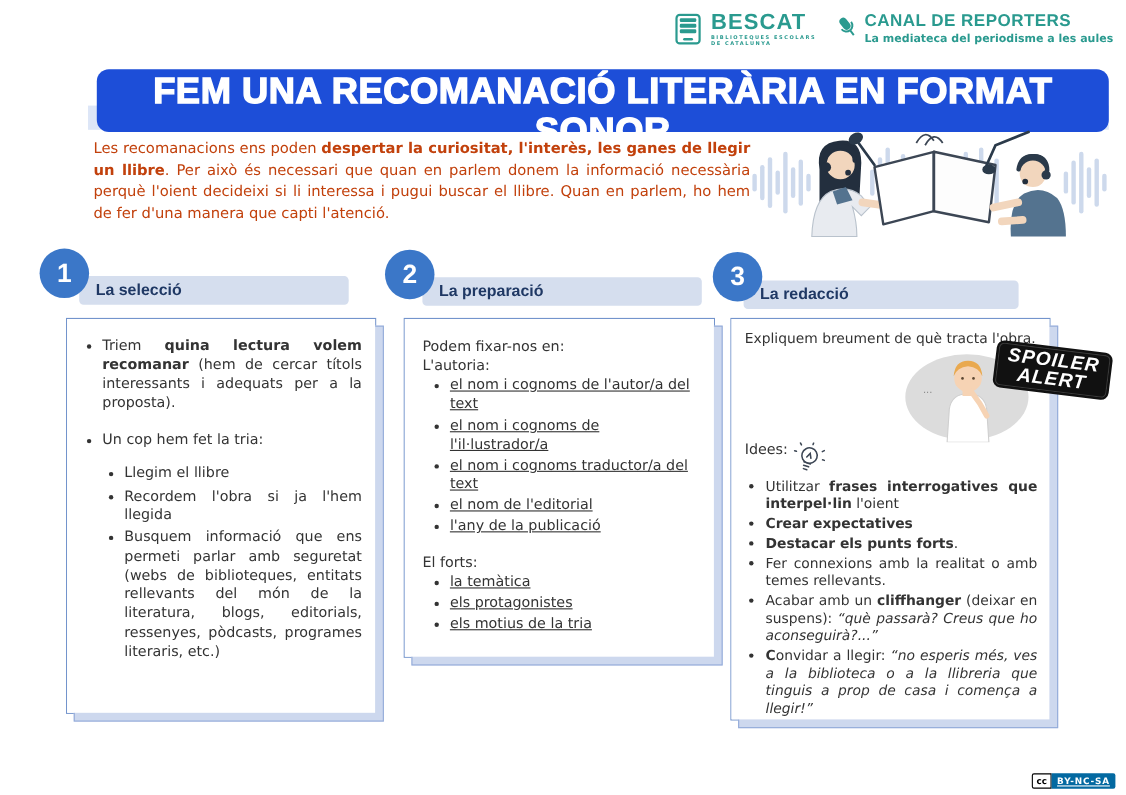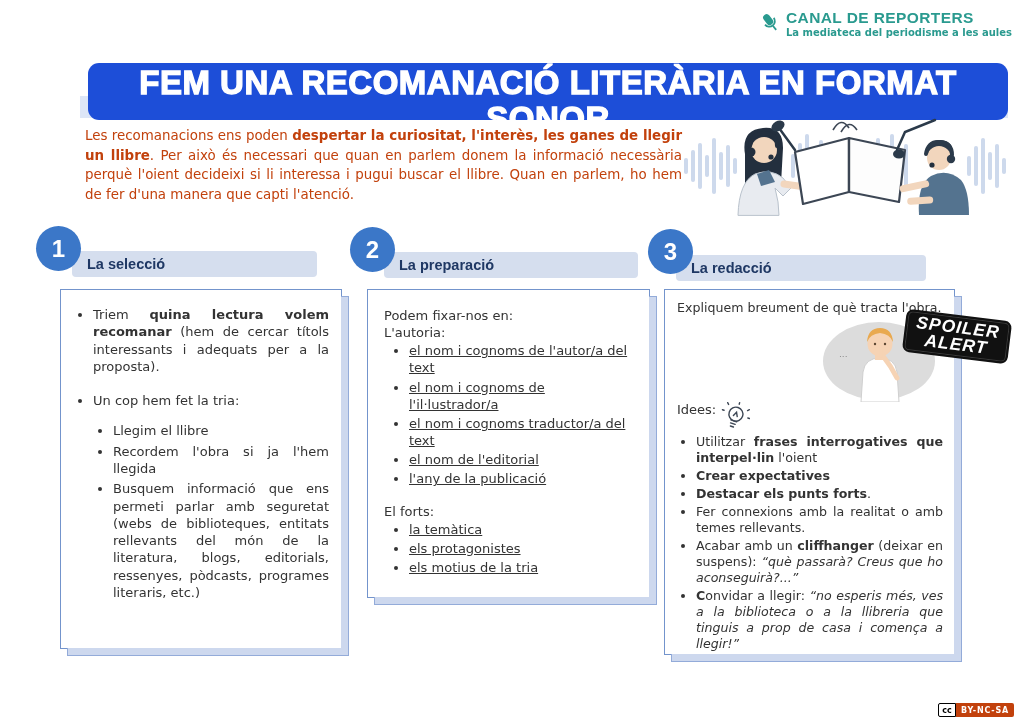--- a/index.html
+++ b/index.html
@@ -70,29 +70,43 @@
 
   .stamp { position:absolute; left:906px; top:317px; z-index:6; transform:rotate(7deg);
     background:#111; color:#fff; border-radius:5px; padding:2px 9px 4px; text-align:center;
     font-family:"Liberation Sans", sans-serif; font-weight:700; font-style:italic;
     font-size:17.5px; line-height:.95; letter-spacing:1px; box-shadow:0 0 0 2px #111, inset 0 0 0 1px #3a3a3a; }
 
   
   .license { position:absolute; right:10px; bottom:6px; display:flex; align-items:center; height:14px; z-index:4; }
   .cc-sym { display:flex; align-items:center; justify-content:center; width:18px; height:14px;
     border:1.5px solid #000; background:#fff; font-size:8px; font-weight:700; color:#000; border-radius:2px 0 0 2px; }
-  .cc-label { background:#c2410c; color:#fff; font-size:8px; font-weight:700; letter-spacing:.8px;
-    height:14px; display:flex; align-items:center; padding:0 5px; border-radius:0 2px 2px 0; }
+  .cc-label { background:#0369a1; color:#fff; font-size:8px; font-weight:700; letter-spacing:.8px;
+    height:14px; display:flex; align-items:center; padding:0 5px; border-radius:0 2px 2px 0;text-decoration:underline; }
 </style>
 </head>
 <body>
 
 <div class="page">
 
   <header class="logos">
+    <div class="logo">
+      <svg width="27" height="30" viewBox="0 0 27 30">
+        <rect x="2" y="1.5" width="21" height="26" rx="3" fill="none" stroke="#2a9a8f" stroke-width="2"></rect>
+        <rect x="5" y="4.5" width="15" height="3.6" rx="1.2" fill="#2a9a8f"></rect>
+        <rect x="5" y="9.6" width="15" height="3.6" rx="1.2" fill="#2a9a8f"></rect>
+        <rect x="5" y="14.7" width="15" height="3.6" rx="1.2" fill="#2a9a8f"></rect>
+        <rect x="8" y="22.5" width="9" height="2.4" rx="1.2" fill="#2a9a8f"></rect>
+      </svg>
+      <div>
+        <div class="bescat-name">BESCAT</div>
+        <div class="bescat-sub">BIBLIOTEQUES ESCOLARS</div>
+        <div class="bescat-sub">DE CATALUNYA</div>
+      </div>
+    </div>
     <div class="logo">
       <svg width="20" height="24" viewBox="0 0 20 24">
         <g transform="rotate(-38 10 10)">
           <rect x="6.5" y="1" width="7" height="12" rx="3.5" fill="#2a9a8f"></rect>
           <path d="M4.5 9 a5.5 5.5 0 0 0 11 0" fill="none" stroke="#2a9a8f" stroke-width="1.8"></path>
           <line x1="10" y1="15" x2="10" y2="20" stroke="#2a9a8f" stroke-width="1.8"></line>
         </g>
       </svg>
       <div>
         <div class="canal-name">CANAL DE REPORTERS</div>

